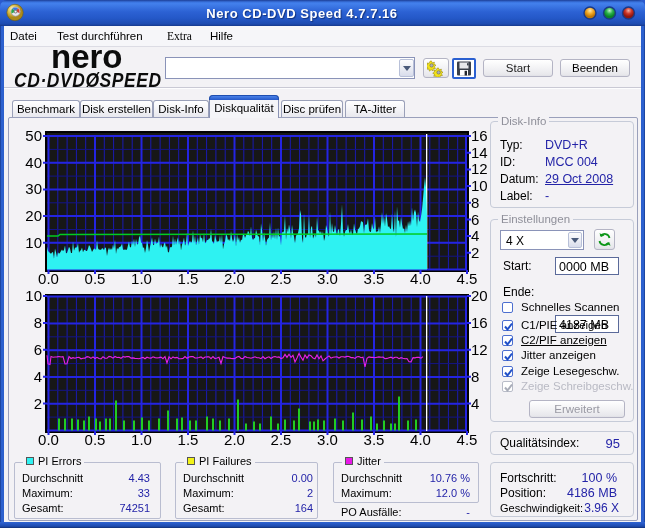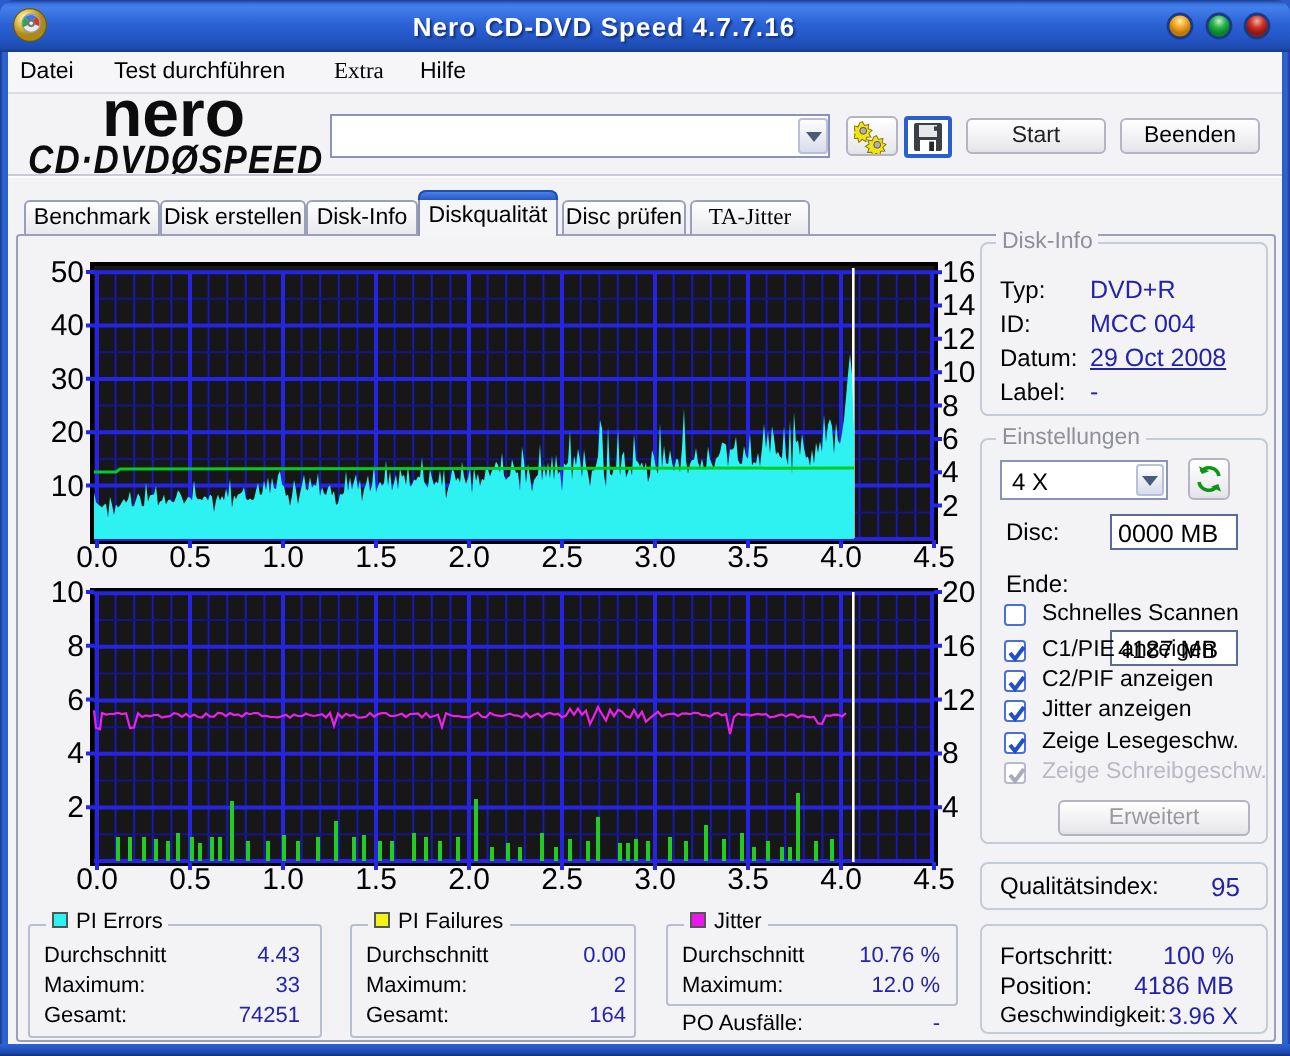--- a/index.html
+++ b/index.html
@@ -122,21 +122,21 @@
     <div style="position:absolute;left:0;top:2px;width:54px;text-align:center;font-size:11.5px;">Disk-Info</div>
   </div>
 <div class="abs" style="left:209px;top:95px;width:70px;height:23px;border:1px solid #8a93b5;border-bottom:none;border-radius:4px 4px 0 0;background:#f5f5f8;">
     <div style="position:absolute;left:-1px;top:-1px;width:70px;height:5px;border:1px solid #1e4eb0;border-bottom:none;border-radius:4px 4px 0 0;background:linear-gradient(#4a82e8,#2458c8);"></div>
     <div style="position:absolute;left:0;top:6px;width:68px;text-align:center;font-size:11.5px;">Diskqualität</div>
   </div>
 <div class="abs" style="left:281px;top:100px;width:62px;height:17px;border:1px solid #9aa0b8;border-bottom:none;border-radius:3px 3px 0 0;background:linear-gradient(#ffffff,#f3f3f6 55%,#e8e8ee);">
     <div style="position:absolute;left:0;top:2px;width:60px;text-align:center;font-size:11.5px;">Disc prüfen</div>
   </div>
 <div class="abs" style="left:345px;top:100px;width:60px;height:17px;border:1px solid #9aa0b8;border-bottom:none;border-radius:3px 3px 0 0;background:linear-gradient(#ffffff,#f3f3f6 55%,#e8e8ee);">
-    <div style="position:absolute;left:0;top:2px;width:58px;text-align:center;font-size:11.5px;font-family:Liberation Serif, serif;">TA-Jitter</div>
+    <div style="position:absolute;left:0;top:2px;width:58px;text-align:center;font-size:11.5px;">TA-Jitter</div>
   </div>
 <svg width="645" height="528" style="position:absolute;left:0;top:0;font-family:'Liberation Sans',sans-serif;">
 <g style="font-size:15px;fill:#000">
 
 <rect x="45" y="131" width="424" height="141" fill="#000"></rect>
 <rect x="47" y="133" width="420" height="137" fill="#171717"></rect>
 <g>
         <path d="M48.5 136.1V269.5M57.8 136.1V269.5M67.1 136.1V269.5M76.4 136.1V269.5M85.7 136.1V269.5M95.0 136.1V269.5M104.3 136.1V269.5M113.6 136.1V269.5M122.9 136.1V269.5M132.2 136.1V269.5M141.5 136.1V269.5M150.8 136.1V269.5M160.1 136.1V269.5M169.4 136.1V269.5M178.7 136.1V269.5M188.0 136.1V269.5M197.3 136.1V269.5M206.6 136.1V269.5M215.9 136.1V269.5M225.2 136.1V269.5M234.5 136.1V269.5M243.8 136.1V269.5M253.1 136.1V269.5M262.4 136.1V269.5M271.7 136.1V269.5M281.0 136.1V269.5M290.3 136.1V269.5M299.6 136.1V269.5M308.9 136.1V269.5M318.2 136.1V269.5M327.5 136.1V269.5M336.8 136.1V269.5M346.1 136.1V269.5M355.4 136.1V269.5M364.7 136.1V269.5M374.0 136.1V269.5M383.3 136.1V269.5M392.6 136.1V269.5M401.9 136.1V269.5M411.2 136.1V269.5M420.5 136.1V269.5M429.8 136.1V269.5M439.1 136.1V269.5M448.4 136.1V269.5M457.7 136.1V269.5" stroke="#1a1ab2" stroke-width="1" fill="none"></path>
         <path d="M47.0 136.1H467.0M47.0 149.4H467.0M47.0 162.8H467.0M47.0 176.1H467.0M47.0 189.5H467.0M47.0 202.8H467.0M47.0 216.1H467.0M47.0 229.5H467.0M47.0 242.8H467.0M47.0 256.2H467.0M47.0 269.5H467.0" stroke="#141486" stroke-width="1" fill="none"></path>
         <path d="M48.5 136.1V269.5M95.0 136.1V269.5M141.5 136.1V269.5M188.0 136.1V269.5M234.5 136.1V269.5M281.0 136.1V269.5M327.5 136.1V269.5M374.0 136.1V269.5M420.5 136.1V269.5M466.0 136.1V269.5" stroke="#2424e2" stroke-width="2" fill="none"></path>
@@ -278,42 +278,42 @@
  <svg class="abs" style="left:70px;top:7px" width="9" height="6">
       <path d="M0 0 L8 0 L4 5 Z" fill="#4a5a7a"></path>
     </svg>
 </div>
 <div class="btn" style="left:594px;top:229px;width:21px;height:21px;"></div>
 <svg class="abs" style="left:597px;top:232px" width="15" height="15">
  <path d="M12.5 6 A5 5 0 0 0 3.5 4 M2.5 9 A5 5 0 0 0 11.5 11" stroke="#0c9618" stroke-width="1.8" fill="none"></path>
  <path d="M3.5 1 L3.5 5 L7.5 5 Z" fill="#0c9618" transform="rotate(-20 3.5 4)"></path>
  <path d="M12.5 14 L12.5 10 L8.5 10 Z" fill="#0c9618" transform="rotate(-20 12.5 11)"></path>
 </svg>
-<div class="abs" style="left:503px;top:259px;font-size:12px;">Disc:</div>
+<div class="abs" style="left:503px;top:259px;font-size:12px;">Start:</div>
 <div class="abs" style="left:555px;top:257px;width:64px;height:18px;background:#fff;border:1px solid #5a6a9a;">
  <div class="abs" style="left:3px;top:2px;font-size:12.5px;">0000 MB</div>
   </div>
 <div class="abs" style="left:503px;top:285px;font-size:12px;">Ende:</div>
 <div class="abs" style="left:555px;top:283px;width:64px;height:18px;background:#fff;border:1px solid #5a6a9a;margin-top:32px;">
  <div class="abs" style="left:3px;top:2px;font-size:12.5px;">4187 MB</div>
   </div>
 <div style="position:absolute;left:502px;top:302px;width:11px;height:11px;background:#fff;border:1px solid #4d6fd0;border-radius:2px;"></div>
 <div style="position:absolute;left:521px;top:301px;font-size:11.5px;">Schnelles Scannen</div>
 <div style="position:absolute;left:502px;top:320px;width:11px;height:11px;background:#fff;border:1px solid #4d6fd0;border-radius:2px;">
     <svg width="13" height="13" style="position:absolute;left:-1px;top:-1px">
       <polyline points="3,6.5 5.5,9.5 10,3.5" stroke="#2050c8" stroke-width="2" fill="none"></polyline>
     </svg>
   </div>
 <div style="position:absolute;left:521px;top:319px;font-size:11.5px;">C1/PIE anzeigen</div>
 <div style="position:absolute;left:502px;top:335px;width:11px;height:11px;background:#fff;border:1px solid #4d6fd0;border-radius:2px;">
     <svg width="13" height="13" style="position:absolute;left:-1px;top:-1px">
       <polyline points="3,6.5 5.5,9.5 10,3.5" stroke="#2050c8" stroke-width="2" fill="none"></polyline>
     </svg>
   </div>
-<div style="position:absolute;left:521px;top:334px;font-size:11.5px;">C2/PIF anzeigen</div>
+<div style="position:absolute;left:521px;top:334px;font-size:11.5px;text-decoration:underline;">C2/PIF anzeigen</div>
 <div style="position:absolute;left:502px;top:350px;width:11px;height:11px;background:#fff;border:1px solid #4d6fd0;border-radius:2px;">
     <svg width="13" height="13" style="position:absolute;left:-1px;top:-1px">
       <polyline points="3,6.5 5.5,9.5 10,3.5" stroke="#2050c8" stroke-width="2" fill="none"></polyline>
     </svg>
   </div>
 <div style="position:absolute;left:521px;top:349px;font-size:11.5px;">Jitter anzeigen</div>
 <div style="position:absolute;left:502px;top:366px;width:11px;height:11px;background:#fff;border:1px solid #4d6fd0;border-radius:2px;">
     <svg width="13" height="13" style="position:absolute;left:-1px;top:-1px">
       <polyline points="3,6.5 5.5,9.5 10,3.5" stroke="#2050c8" stroke-width="2" fill="none"></polyline>
     </svg>

